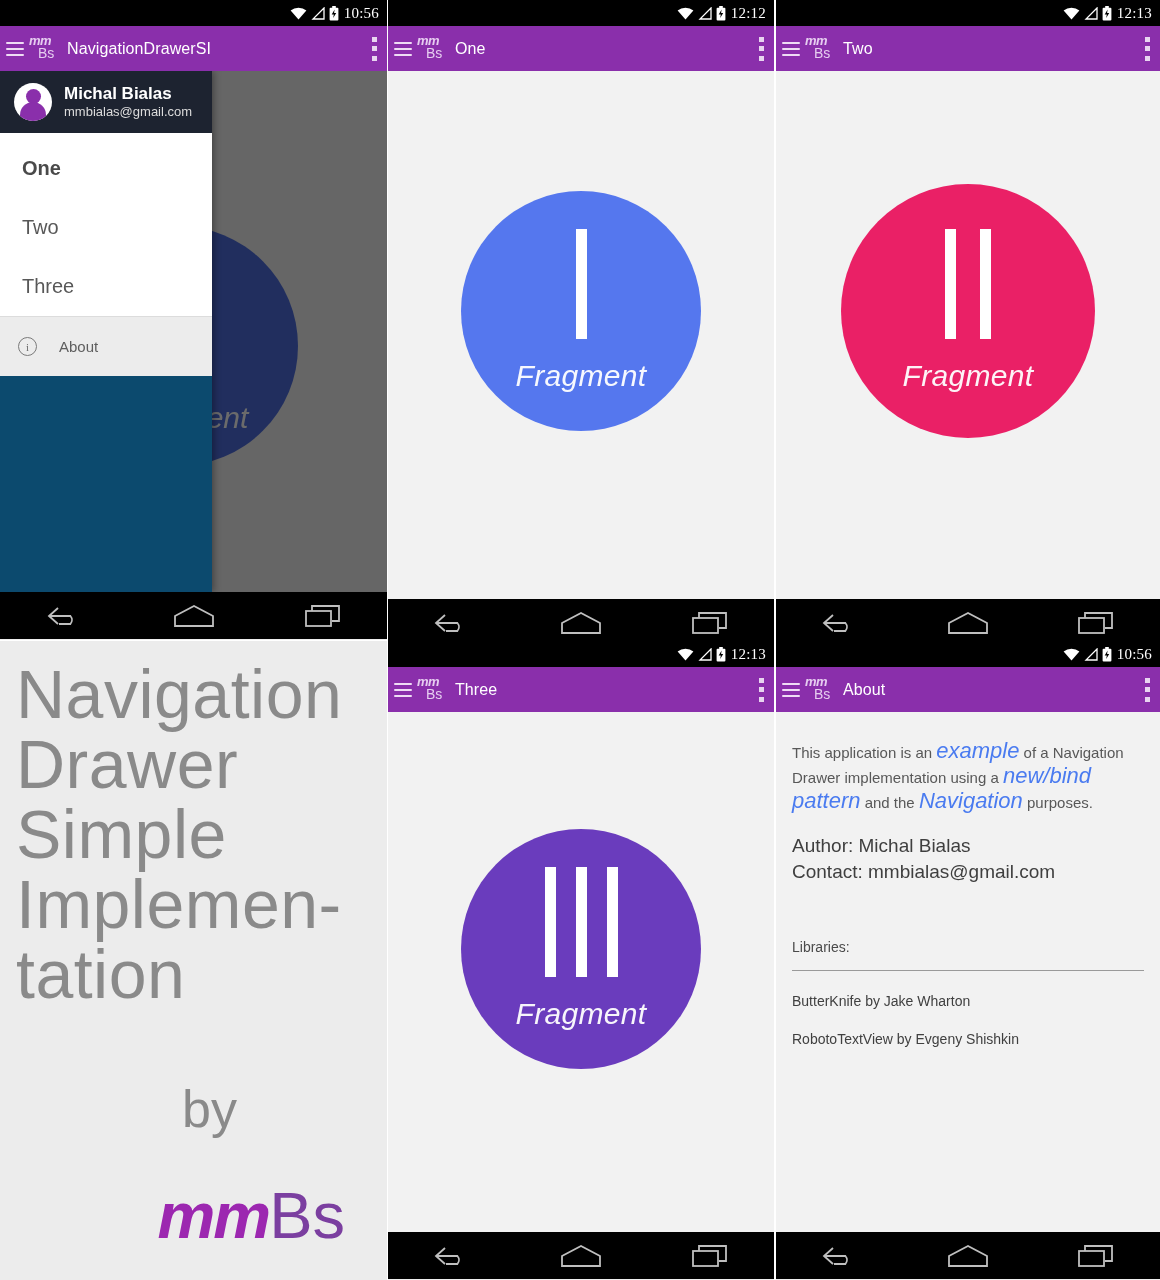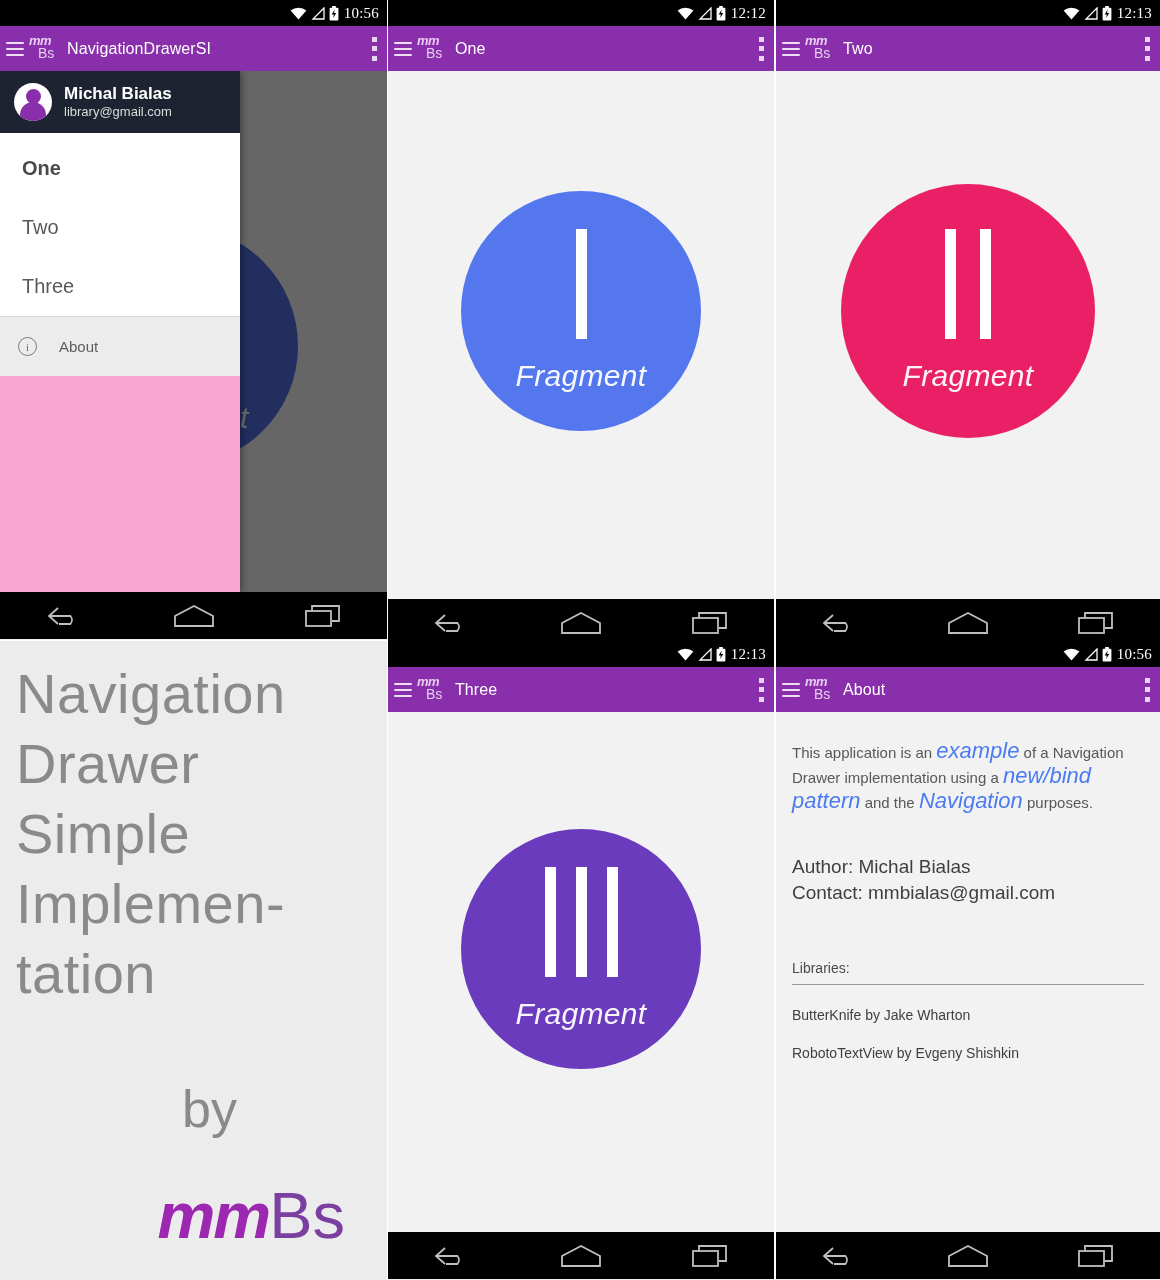--- a/index.html
+++ b/index.html
@@ -65,21 +65,21 @@
   
   #p1 .scrim-wrap{position:relative;background:#f2f2f2;overflow:hidden;}
   #p1 .behind-circle{
     position:absolute;border-radius:50%;background:#4f6fe0;
   }
   #p1 .behind-label{
     position:absolute;color:#ffffff;font-style:italic;font-size:30px;font-weight:300;
   }
   #p1 .scrim{position:absolute;inset:0;background:rgba(0,0,0,.58);}
   #p1 .drawer{
-    position:absolute;top:0;left:0;width:240px;bottom:0;background:#f9a8d4;
+    position:absolute;top:0;left:0;width:212px;bottom:0;background:#0c4a6e;
     box-shadow:2px 0 7px rgba(0,0,0,.35);
   }
   #p1 .drawer-head{
     height:62px;background:#1d2330;display:flex;align-items:center;padding:0 14px;
     box-sizing:border-box;
   }
   .avatar{
     width:38px;height:38px;border-radius:50%;background:#ffffff;
     position:relative;overflow:hidden;flex:0 0 auto;margin-right:12px;
   }
@@ -100,38 +100,38 @@
     width:17px;height:17px;border:1.4px solid #7a7a7a;border-radius:50%;
     display:inline-flex;align-items:center;justify-content:center;
     font-size:11px;color:#6b6b6b;margin-right:22px;font-style:normal;flex:0 0 auto;
     font-family:"Liberation Serif", serif;
   }
 
   
   #p4{background:#ececec;}
   .brand-text{
     position:absolute;left:16px;top:18px;right:14px;
-    font-size:56px;line-height:70px;color:#8a8a8a;font-weight:300;
+    font-size:68px;line-height:70px;color:#8a8a8a;font-weight:300;
     letter-spacing:0.5px;
   }
   .brand-by{position:absolute;right:150px;top:438px;font-size:52px;color:#8a8a8a;font-weight:300;}
   .brand-logo{position:absolute;right:42px;bottom:32px;font-size:65px;line-height:1;}
   .brand-logo .mm{font-style:italic;font-weight:700;color:#9c27b0;letter-spacing:-2px;}
   .brand-logo .bs{font-weight:400;color:#7b3fa0;}
 
   
   #p6 .about-body{background:#f2f2f2;padding:28px 16px 0 16px;box-sizing:border-box;}
   .about-para{
     font-size:15px;line-height:25px;color:#585858;margin:0 0 10px 0;
   }
   .hl{color:#4a7bf0;font-style:italic;font-size:22px;line-height:22px;font-weight:300;}
-  .about-block{margin-top:39px;font-size:19px;line-height:26px;color:#3f3f3f;}
+  .about-block{margin-top:18px;font-size:19px;line-height:26px;color:#3f3f3f;}
   .about-libs-title{
     margin-top:54px;font-size:14px;color:#4a4a4a;
-    border-bottom:1px solid #9a9a9a;padding-bottom:8px;
+    border-bottom:1px solid #9a9a9a;padding-bottom:15px;
   }
   .about-lib{font-size:14px;color:#404040;margin-top:22px;}
 </style>
 </head>
 <body>
 
 <div class="sheet">
 
   <div class="panel" id="p1" style="left:0;top:0;width:387px;height:640px;">
 
@@ -176,21 +176,21 @@
       <div class="scrim"></div>
 
       <div class="drawer">
         <div class="drawer-head">
           <div class="avatar">
               <div class="head"></div>
               <div class="body"></div>
             </div>
           <div class="drawer-user">
             <div class="drawer-name">Michal Bialas</div>
-            <div class="drawer-mail">library@gmail.com</div>
+            <div class="drawer-mail">mmbialas@gmail.com</div>
           </div>
         </div>
         <div class="drawer-list">
           <div class="drawer-item selected">One</div>
           <div class="drawer-item">Two</div>
           <div class="drawer-item">Three</div>
         </div>
         <div class="drawer-foot">
           <div class="drawer-item">
             <span class="info-icon">i</span>

